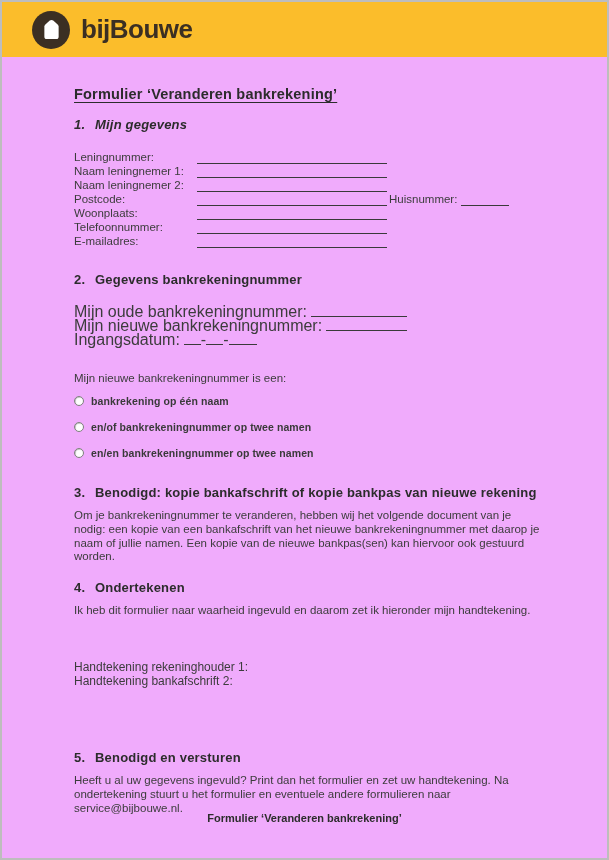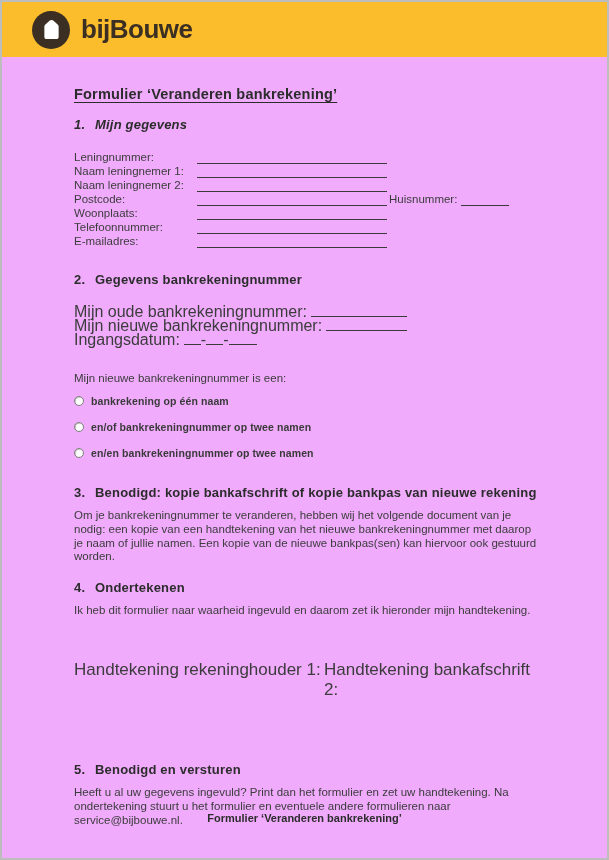--- a/index.html
+++ b/index.html
@@ -130,21 +130,21 @@
   
   .para {
     margin-top: 9px;
     font-size: 11.5px;
     line-height: 13.8px;
     color: #3c3c3c;
     max-width: 472px;
   }
 
   
-  .sig-row { margin-top: 42px; display: flex; font-size: 17px; }
+  .sig-row { margin-top: 42px; display: flex; font-size: 12px; flex-direction: column; }
   .sig-1 { width: 250px; flex: none; }
 
   
   .page-footer {
     position: absolute;
     left: 0; right: 0;
     bottom: 34px;
     text-align: center;
     font-size: 11px;
     font-weight: 700;
@@ -238,21 +238,21 @@
         <span class="radio"></span>
         <span class="radio-label">en/of bankrekeningnummer op twee namen</span>
       </label>
       <label class="radio-row">
         <span class="radio"></span>
         <span class="radio-label">en/en bankrekeningnummer op twee namen</span>
       </label>
     </div>
 
     <h2 class="sec-heading h2-s3"><span class="sec-num">3.</span><span>Benodigd: kopie bankafschrift of kopie bankpas van nieuwe rekening</span></h2>
-    <p class="para">Om je bankrekeningnummer te veranderen, hebben wij het volgende document van je nodig: een kopie van een handtekening van het nieuwe bankrekeningnummer met daarop je naam of jullie namen. Een kopie van de nieuwe bankpas(sen) kan hiervoor ook gestuurd worden.</p>
+    <p class="para">Om je bankrekeningnummer te veranderen, hebben wij het volgende document van je nodig: een kopie van een bankafschrift van het nieuwe bankrekeningnummer met daarop je naam of jullie namen. Een kopie van de nieuwe bankpas(sen) kan hiervoor ook gestuurd worden.</p>
 
     <h2 class="sec-heading h2-s4"><span class="sec-num">4.</span><span>Ondertekenen</span></h2>
     <p class="para">Ik heb dit formulier naar waarheid ingevuld en daarom zet ik hieronder mijn handtekening.</p>
 
     <div class="sig-row">
       <span class="sig-1">Handtekening rekeninghouder 1:</span>
       <span class="sig-2">Handtekening bankafschrift 2:</span>
     </div>
 
     <h2 class="sec-heading h2-s5"><span class="sec-num">5.</span><span>Benodigd en versturen</span></h2>

